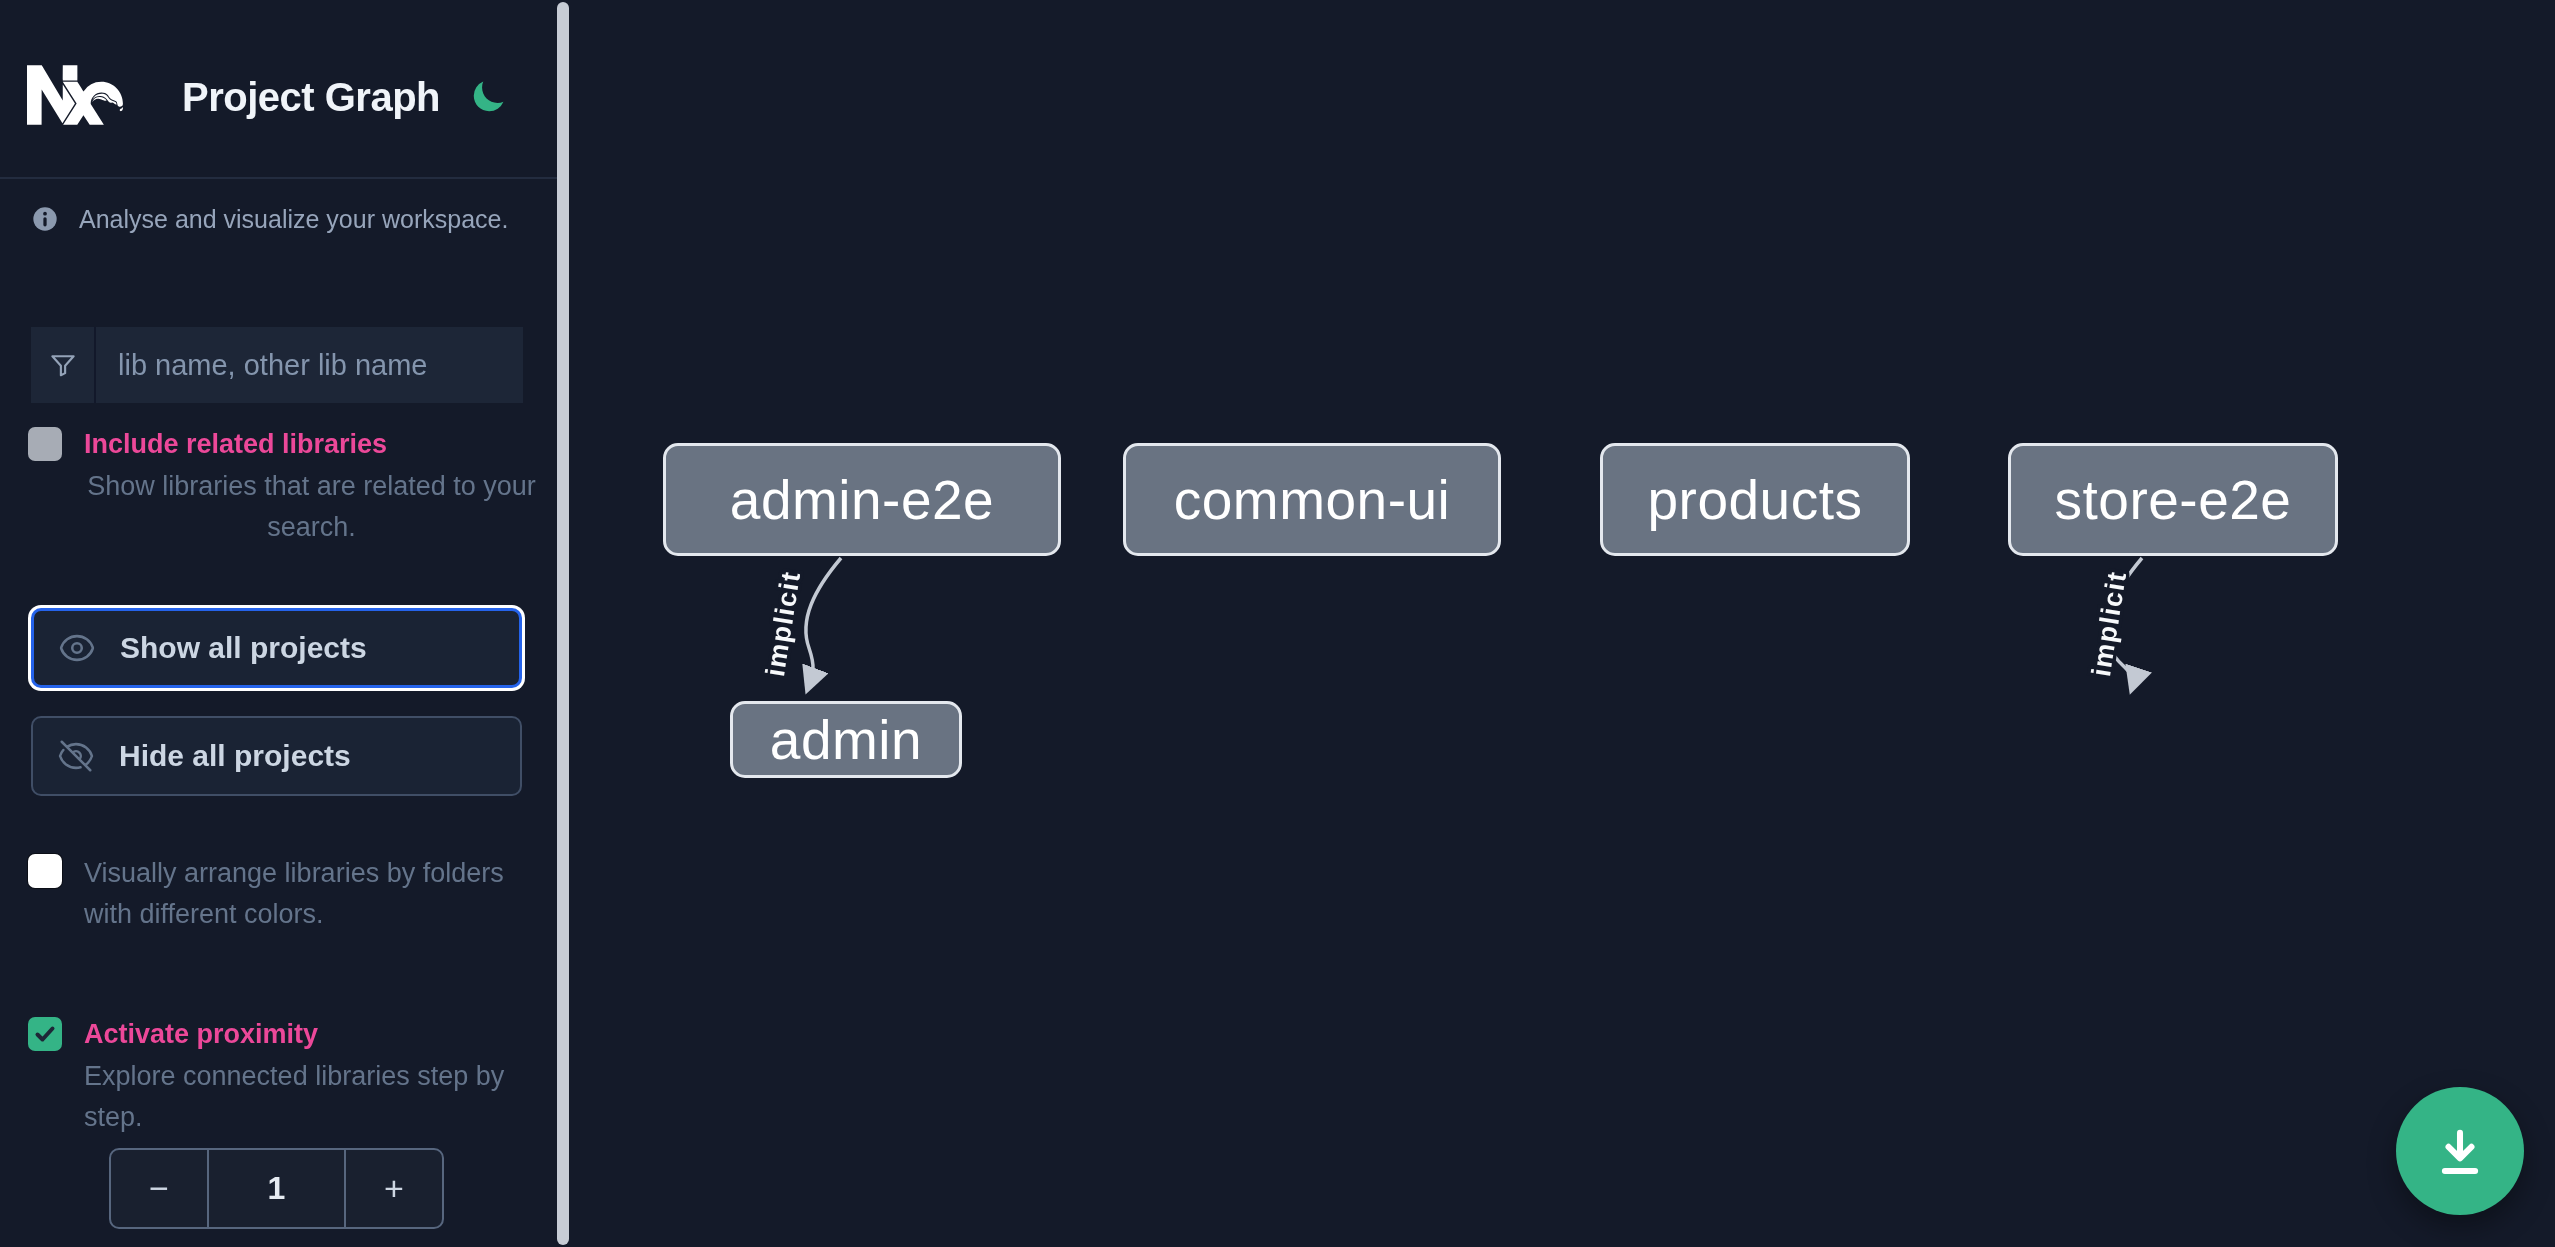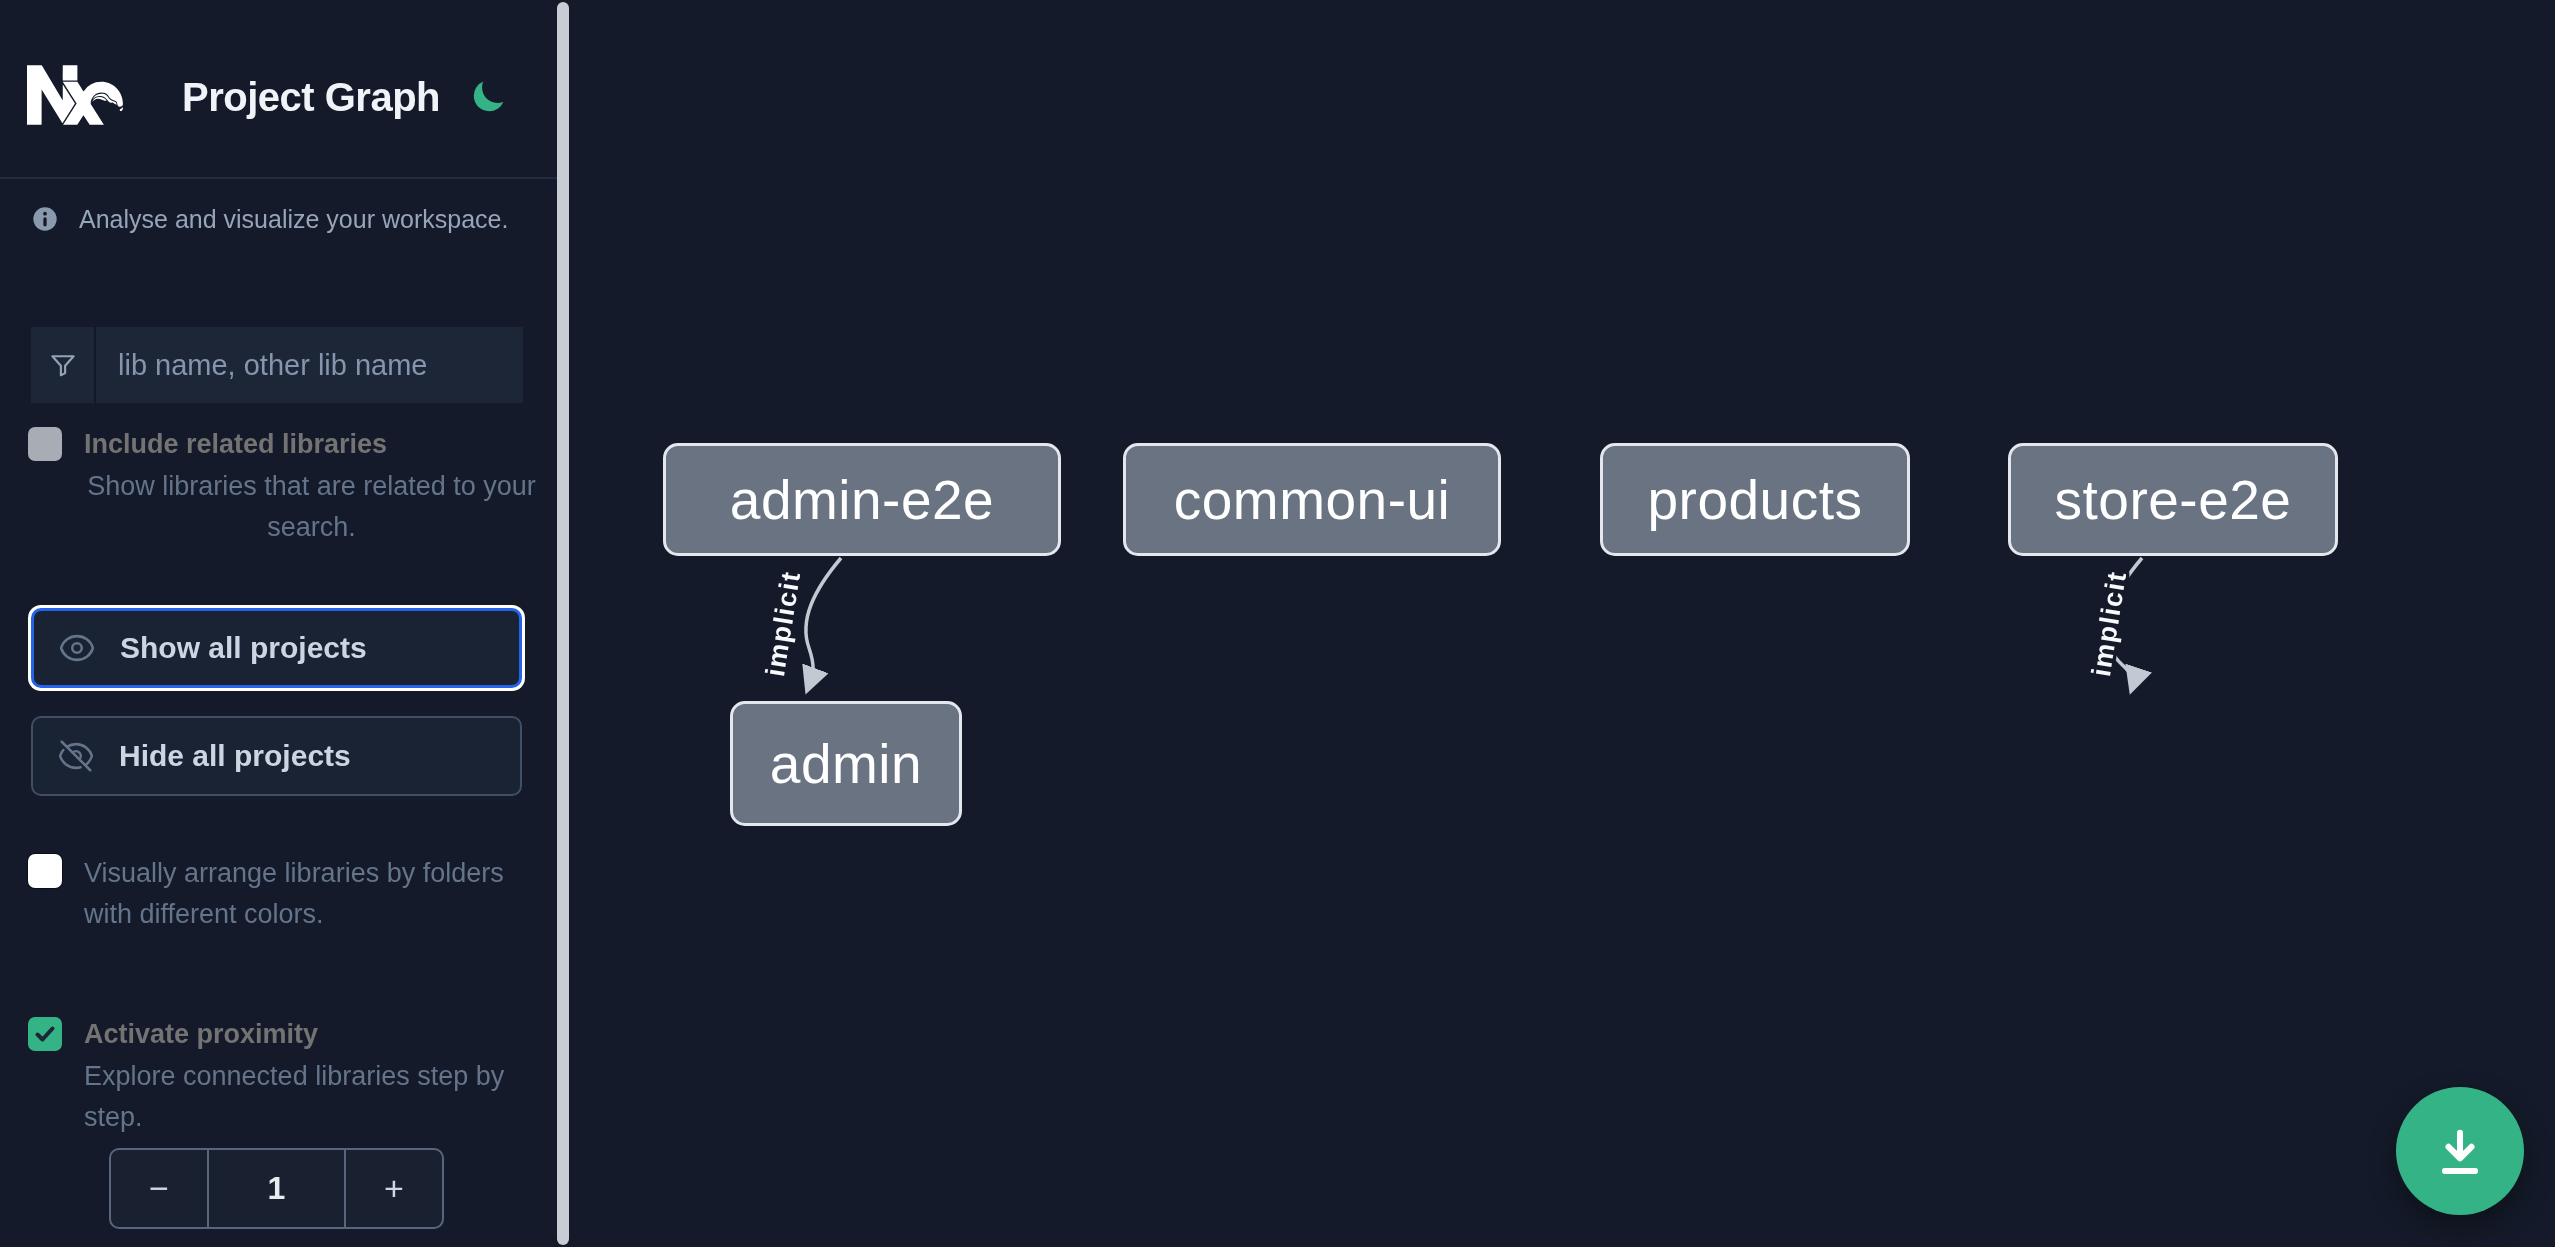--- a/index.html
+++ b/index.html
@@ -40,21 +40,21 @@
   .search input{flex:1;background:transparent;border:none;outline:none;color:#c9d3e2;
     font-size:29px;padding:0 0 0 22px;font-family:"Liberation Sans",sans-serif;}
   .search input::placeholder{color:#8495ad;opacity:1;}
 
   .toggle{position:absolute;left:28px;width:500px;}
   .toggle .box{position:absolute;left:0;top:3px;width:34px;height:34px;border-radius:7px;cursor:pointer;
     display:flex;align-items:center;justify-content:center;box-sizing:border-box;}
   .box.gray{background:#a7acb5;}
   .box.white{background:#ffffff;box-shadow:0 0 0 1px rgba(0,0,0,.45);}
   .box.green{background:#34b486;}
-  .toggle .lbl{display:block;margin-left:56px;font-size:27px;font-weight:600;color:#737373;line-height:40px;}
+  .toggle .lbl{display:block;margin-left:56px;font-size:27px;font-weight:600;color:#ec4899;line-height:40px;}
   .toggle .desc{display:block;margin-left:56px;font-size:27px;color:#64748b;line-height:41px;margin-top:2px;}
   #toggle-related{top:424px;} #toggle-related .desc{width:455px;text-align:center;}
   #toggle-folder{top:851px;}  #toggle-folder .desc{width:420px;}
   #toggle-proximity{top:1014px;} #toggle-proximity .desc{width:440px;}
 
   .side-btn{position:absolute;left:31px;width:491px;height:80px;border-radius:10px;
     background:#1a2334;border:2px solid #404e66;display:flex;align-items:center;
     color:#ccd6e3;font-size:30px;font-weight:600;cursor:pointer;box-sizing:border-box;
     font-family:"Liberation Sans",sans-serif;padding:0 0 0 24px;}
   .side-btn svg{flex:none;margin-right:24px;}
@@ -92,21 +92,21 @@
       <g>
         <path class="edge" d="M2142 558 C2115 590 2100 620 2110 648 C2116 666 2138 670 2132 688" marker-end="url(#arrow)"></path>
         <text x="2118" y="625" transform="rotate(-81 2118 625)">implicit</text>
       </g>
     </svg>
 
     <div class="node" style="left:663px;top:443px;width:398px;height:113px;">admin-e2e</div>
     <div class="node" style="left:1123px;top:443px;width:378px;height:113px;">common-ui</div>
     <div class="node" style="left:1600px;top:443px;width:310px;height:113px;">products</div>
     <div class="node" style="left:2008px;top:443px;width:330px;height:113px;">store-e2e</div>
-    <div class="node" style="left:730px;top:701px;width:232px;height:125px;">admin</div>
+    <div class="node" style="left:730px;top:701px;width:232px;height:77px;">admin</div>
 
     <button class="fab">
       <svg width="58" height="58" viewBox="0 0 48 48" fill="none" stroke="#ffffff" stroke-width="5" stroke-linecap="round" stroke-linejoin="round">
         <path d="M24 9v20"></path>
         <path d="M14.5 20.5 24 30l9.5-9.5"></path>
         <path d="M11.5 40.5h25"></path>
       </svg>
     </button>
   </div>
 

